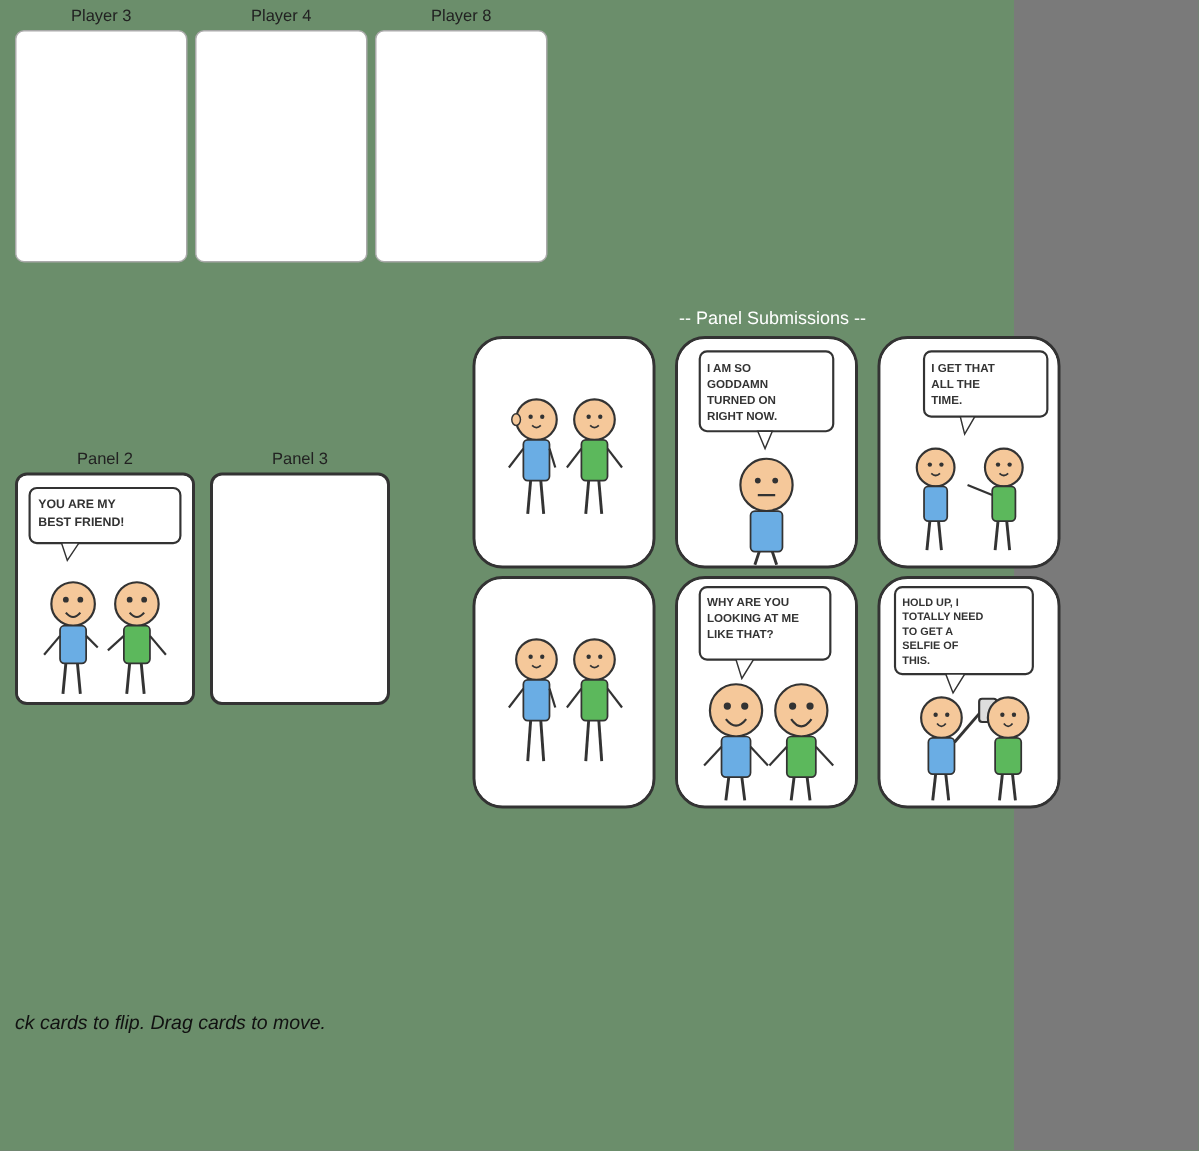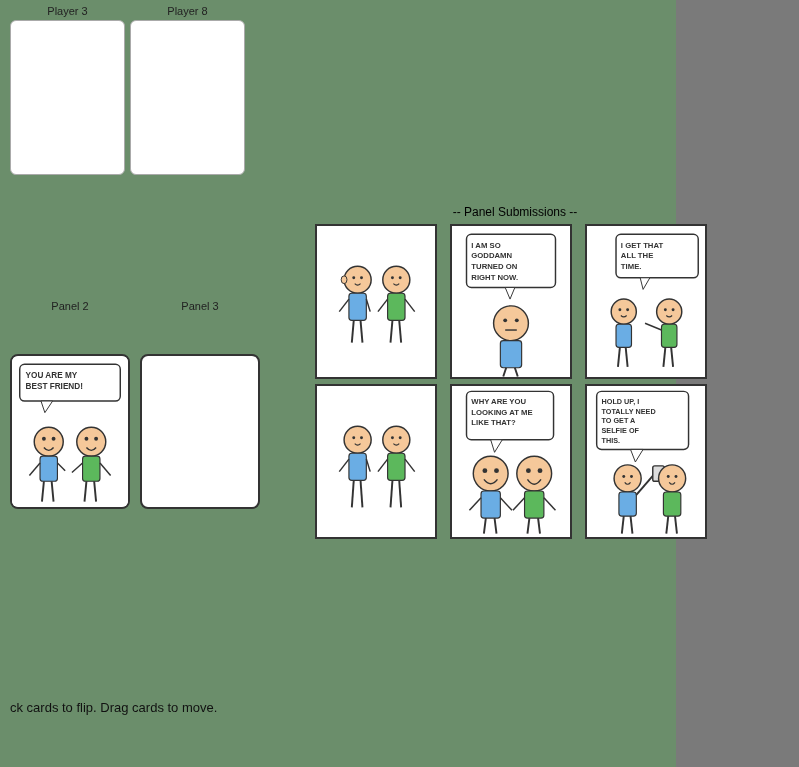--- a/index.html
+++ b/index.html
@@ -67,34 +67,34 @@
     .panel-submissions-area {
       position: absolute;
       top: 205px;
       left: 315px;
       width: 400px;
     }
 
     .panel-submissions-label {
       text-align: center;
       font-size: 12px;
-      color: #000000;
+      color: #ffffff;
       margin-bottom: 5px;
     }
 
     .submissions-grid {
       display: grid;
       grid-template-columns: repeat(3, 1fr);
       gap: 5px;
     }
 
     .submission-card {
       background: white;
       border: 2px solid #333;
-      border-radius: 0;
+      border-radius: 20px;
       width: 122px;
       height: 155px;
       overflow: hidden;
       display: flex;
       align-items: center;
       justify-content: center;
       position: relative;
     }
 
     
@@ -104,21 +104,20 @@
       left: 10px;
       display: flex;
       flex-direction: row;
       gap: 10px;
     }
 
     .panel-slot {
       display: flex;
       flex-direction: column;
       align-items: center;
-      gap: 39px;
     }
 
     .panel-slot-label {
       font-size: 11px;
       color: #222;
       margin-bottom: 3px;
     }
 
     .panel-card {
       background: white;
@@ -129,44 +128,49 @@
       overflow: hidden;
       display: flex;
       align-items: center;
       justify-content: flex-start;
       position: relative;
     }
 
     
     .instructions {
       position: absolute;
-      bottom: 50px;
+      bottom: 76px;
       left: 10px;
       font-size: 13px;
       color: #111;
+      font-style: italic;
     }
 
     .instructions p {
       margin-bottom: 2px;
     }
 
     
     .comic-svg {
       width: 100%;
       height: 100%;
     }
   </style>
 </head>
 <body>
 
 <div class="main-area">
 
   <div class="players-row">
     <div class="player-slot">
       <div class="player-label">Player 3</div>
+      <div class="player-card-area"></div>
+    </div>
+    <div class="player-slot">
+      <div class="player-label">Player 4</div>
       <div class="player-card-area"></div>
     </div>
     <div class="player-slot">
       <div class="player-label">Player 8</div>
       <div class="player-card-area"></div>
     </div>
   </div>
 
   <div class="panel-submissions-area">
     <div class="panel-submissions-label">-- Panel Submissions --</div>

